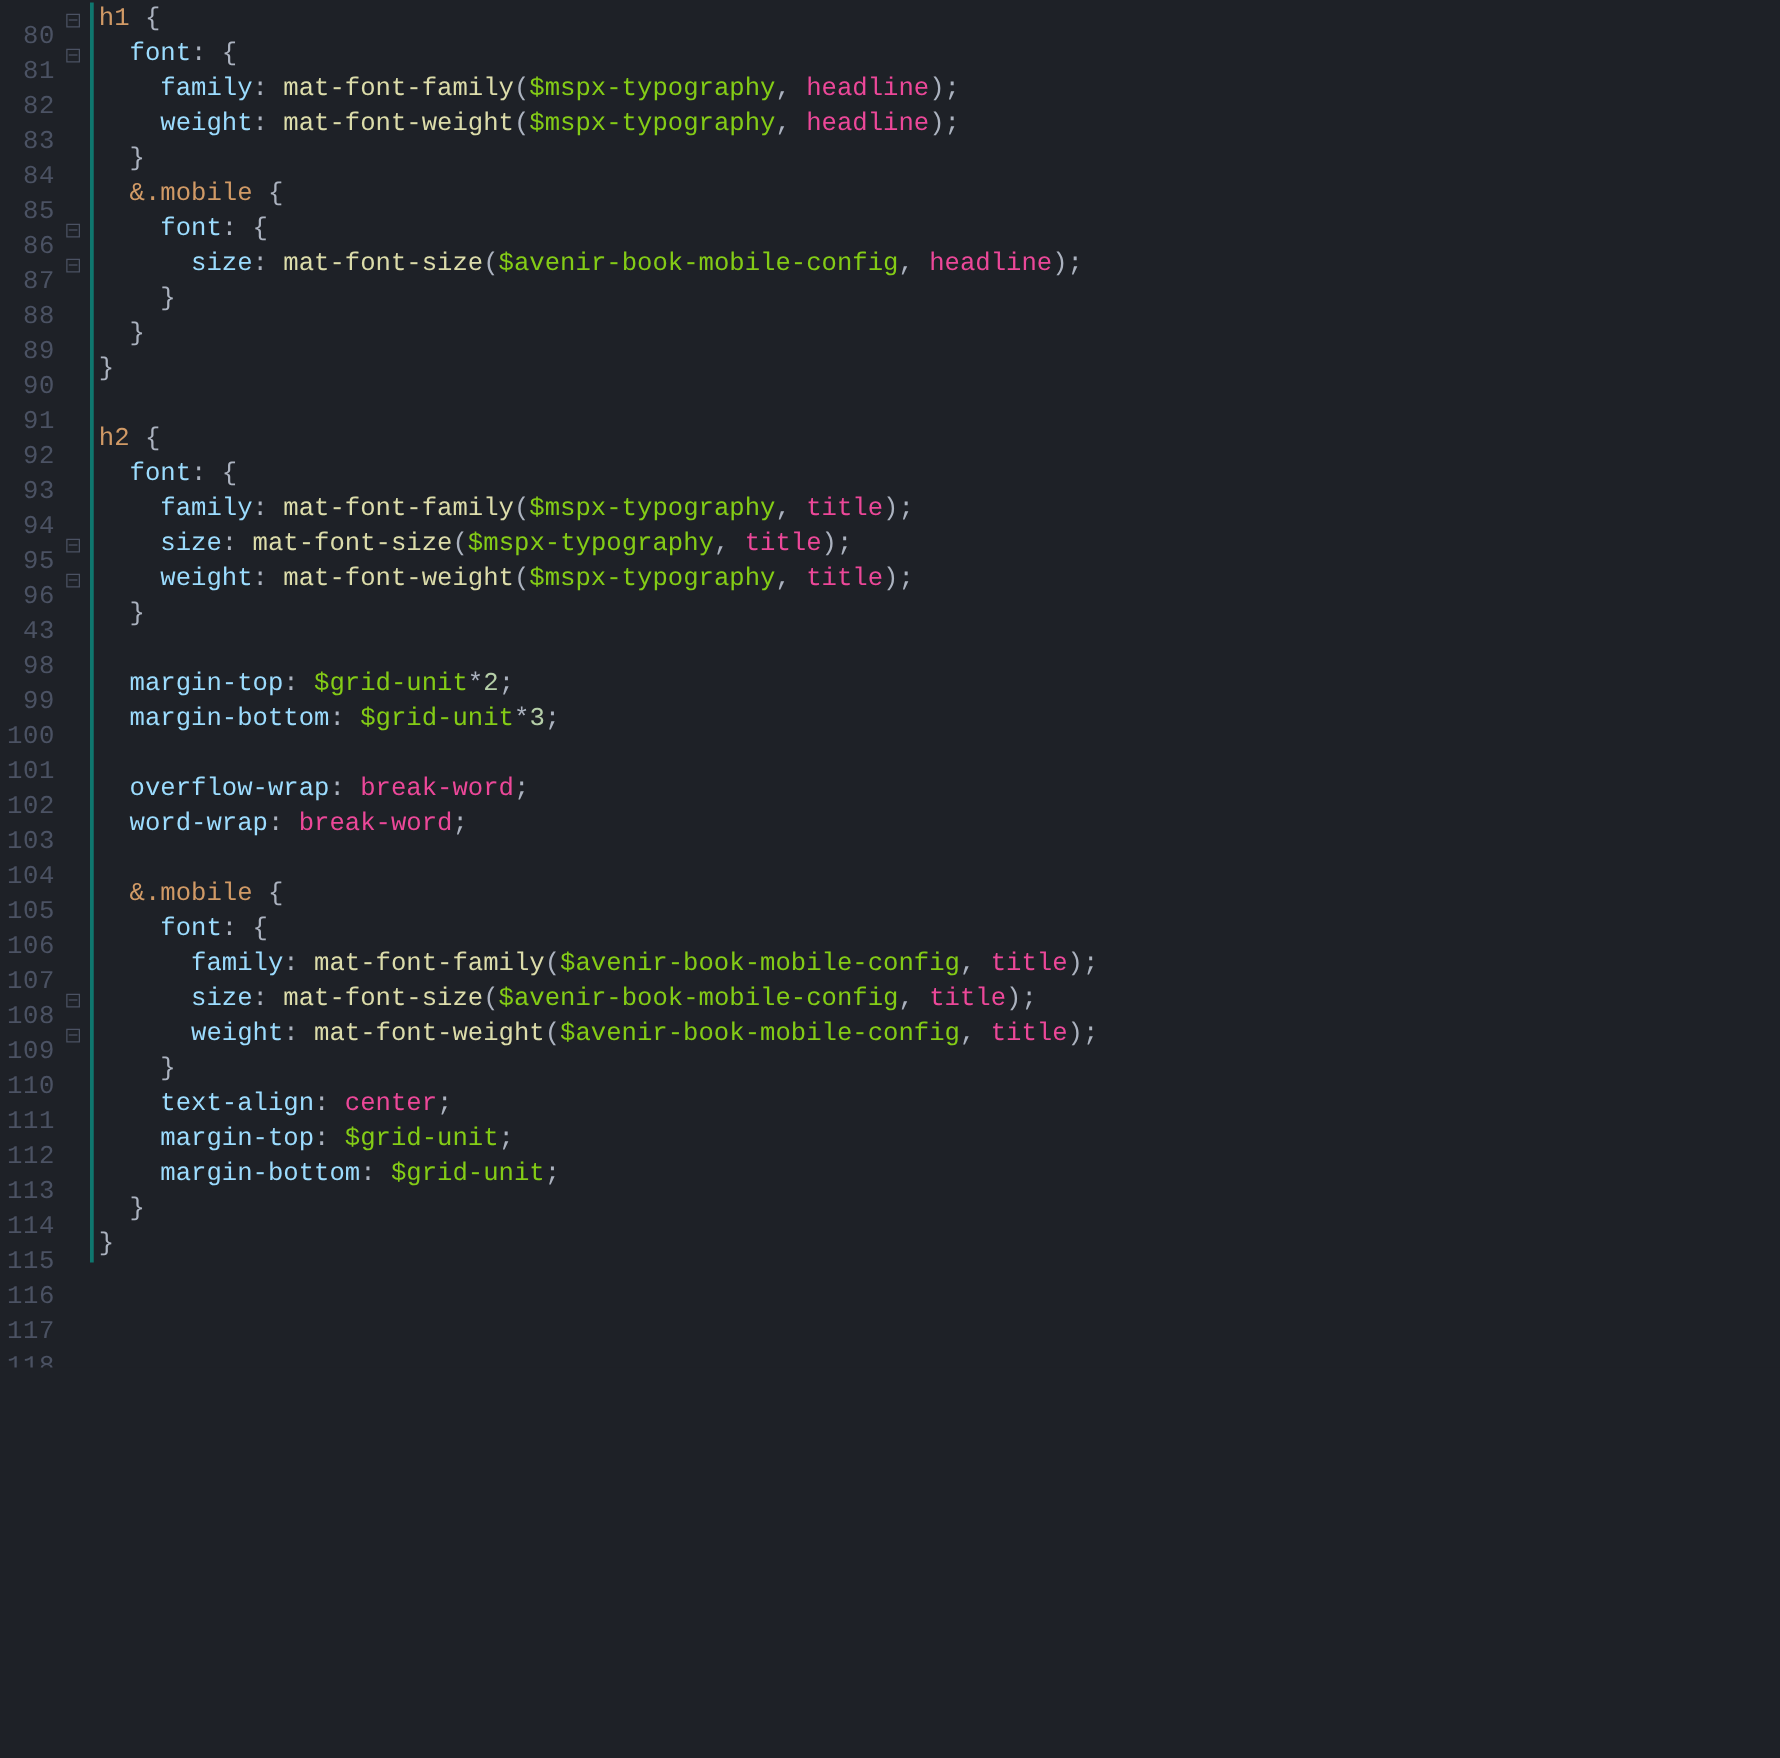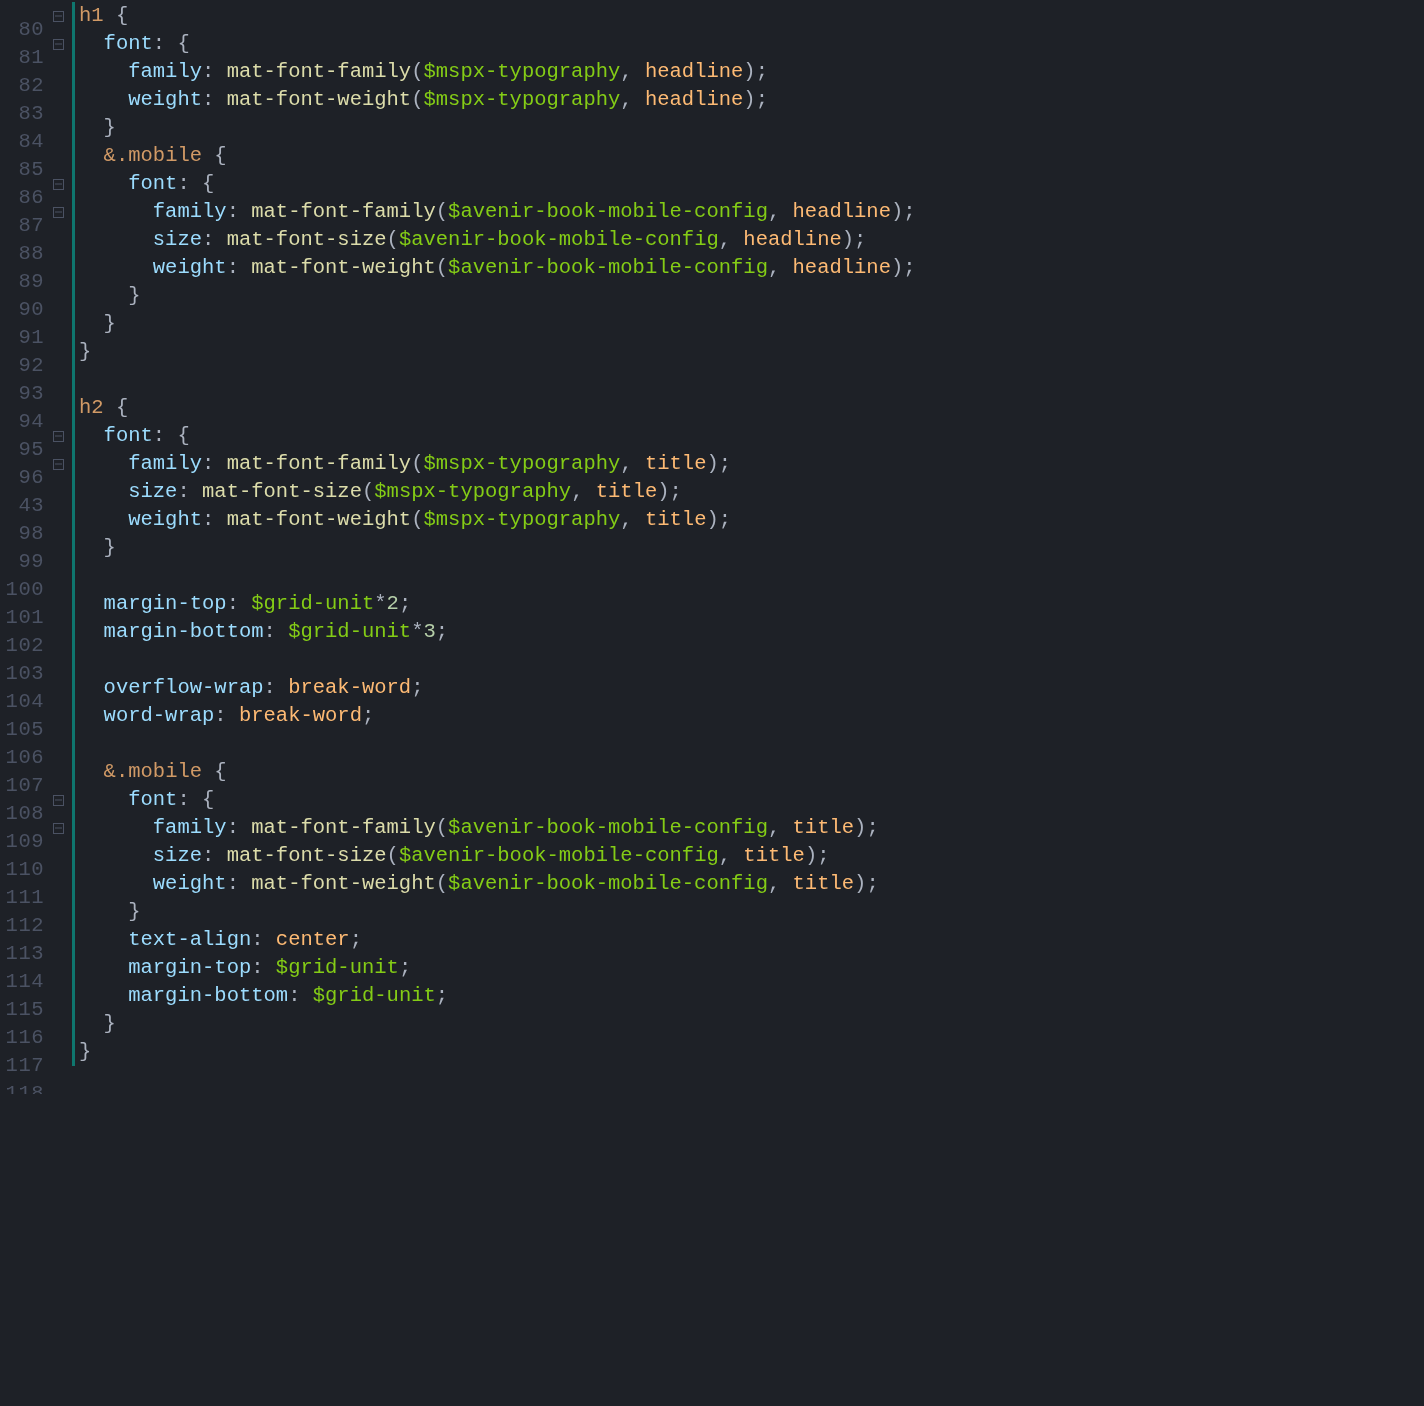--- a/index.html
+++ b/index.html
@@ -74,21 +74,21 @@
     height: 28px;
     white-space: pre;
   }
   
   .tok-sel     { color: #d19a66; }   
   .tok-amp     { color: #d19a66; }   
   .tok-class   { color: #d19a66; }   
   .tok-prop    { color: #9cdcfe; }   
   .tok-func    { color: #dcdcaa; }   
   .tok-var     { color: #84cc16; }   
-  .tok-val     { color: #fdba74; }   
+  .tok-val     { color: #ec4899; }   
   .tok-num     { color: #b5cea8; }   
   .tok-op      { color: #abb2bf; }   
   .tok-brace   { color: #abb2bf; }   
   .tok-plain   { color: #abb2bf; }
 </style>
 </head>
 <body>
 
 <div class="editor">
   <div class="gutter" id="gutter">
@@ -266,23 +266,21 @@
       </div>
     </div>
   <div class="code" id="code">
       <div class="code-line"><span class="tok-sel">h1</span><span class="tok-plain"> </span><span class="tok-brace">{</span></div>
       <div class="code-line"><span class="tok-plain">  </span><span class="tok-prop">font</span><span class="tok-op">: </span><span class="tok-brace">{</span></div>
       <div class="code-line"><span class="tok-plain">    </span><span class="tok-prop">family</span><span class="tok-op">: </span><span class="tok-func">mat-font-family</span><span class="tok-brace">(</span><span class="tok-var">$mspx-typography</span><span class="tok-op">, </span><span class="tok-val">headline</span><span class="tok-brace">)</span><span class="tok-op">;</span></div>
       <div class="code-line"><span class="tok-plain">    </span><span class="tok-prop">weight</span><span class="tok-op">: </span><span class="tok-func">mat-font-weight</span><span class="tok-brace">(</span><span class="tok-var">$mspx-typography</span><span class="tok-op">, </span><span class="tok-val">headline</span><span class="tok-brace">)</span><span class="tok-op">;</span></div>
       <div class="code-line"><span class="tok-plain">  </span><span class="tok-brace">}</span></div>
       <div class="code-line"><span class="tok-plain">  </span><span class="tok-amp">&amp;</span><span class="tok-class">.mobile</span><span class="tok-plain"> </span><span class="tok-brace">{</span></div>
       <div class="code-line"><span class="tok-plain">    </span><span class="tok-prop">font</span><span class="tok-op">: </span><span class="tok-brace">{</span></div>
-      <div class="code-line"><span class="tok-plain">      </span><span class="tok-prop">family</span><span class="tok-op">: </span><span class="tok-func">mat-font-family</span><span class="tok-brace">(</span><span class="tok-var">$avenir-book-mobile-config</span><span class="tok-op">, </span><span class="tok-val">headline</span><span class="tok-brace">)</span><span class="tok-op">;</span></div>
       <div class="code-line"><span class="tok-plain">      </span><span class="tok-prop">size</span><span class="tok-op">: </span><span class="tok-func">mat-font-size</span><span class="tok-brace">(</span><span class="tok-var">$avenir-book-mobile-config</span><span class="tok-op">, </span><span class="tok-val">headline</span><span class="tok-brace">)</span><span class="tok-op">;</span></div>
-      <div class="code-line"><span class="tok-plain">      </span><span class="tok-prop">weight</span><span class="tok-op">: </span><span class="tok-func">mat-font-weight</span><span class="tok-brace">(</span><span class="tok-var">$avenir-book-mobile-config</span><span class="tok-op">, </span><span class="tok-val">headline</span><span class="tok-brace">)</span><span class="tok-op">;</span></div>
       <div class="code-line"><span class="tok-plain">    </span><span class="tok-brace">}</span></div>
       <div class="code-line"><span class="tok-plain">  </span><span class="tok-brace">}</span></div>
       <div class="code-line"><span class="tok-brace">}</span></div>
       <div class="code-line"></div>
       <div class="code-line"><span class="tok-sel">h2</span><span class="tok-plain"> </span><span class="tok-brace">{</span></div>
       <div class="code-line"><span class="tok-plain">  </span><span class="tok-prop">font</span><span class="tok-op">: </span><span class="tok-brace">{</span></div>
       <div class="code-line"><span class="tok-plain">    </span><span class="tok-prop">family</span><span class="tok-op">: </span><span class="tok-func">mat-font-family</span><span class="tok-brace">(</span><span class="tok-var">$mspx-typography</span><span class="tok-op">, </span><span class="tok-val">title</span><span class="tok-brace">)</span><span class="tok-op">;</span></div>
       <div class="code-line"><span class="tok-plain">    </span><span class="tok-prop">size</span><span class="tok-op">: </span><span class="tok-func">mat-font-size</span><span class="tok-brace">(</span><span class="tok-var">$mspx-typography</span><span class="tok-op">, </span><span class="tok-val">title</span><span class="tok-brace">)</span><span class="tok-op">;</span></div>
       <div class="code-line"><span class="tok-plain">    </span><span class="tok-prop">weight</span><span class="tok-op">: </span><span class="tok-func">mat-font-weight</span><span class="tok-brace">(</span><span class="tok-var">$mspx-typography</span><span class="tok-op">, </span><span class="tok-val">title</span><span class="tok-brace">)</span><span class="tok-op">;</span></div>
       <div class="code-line"><span class="tok-plain">  </span><span class="tok-brace">}</span></div>

